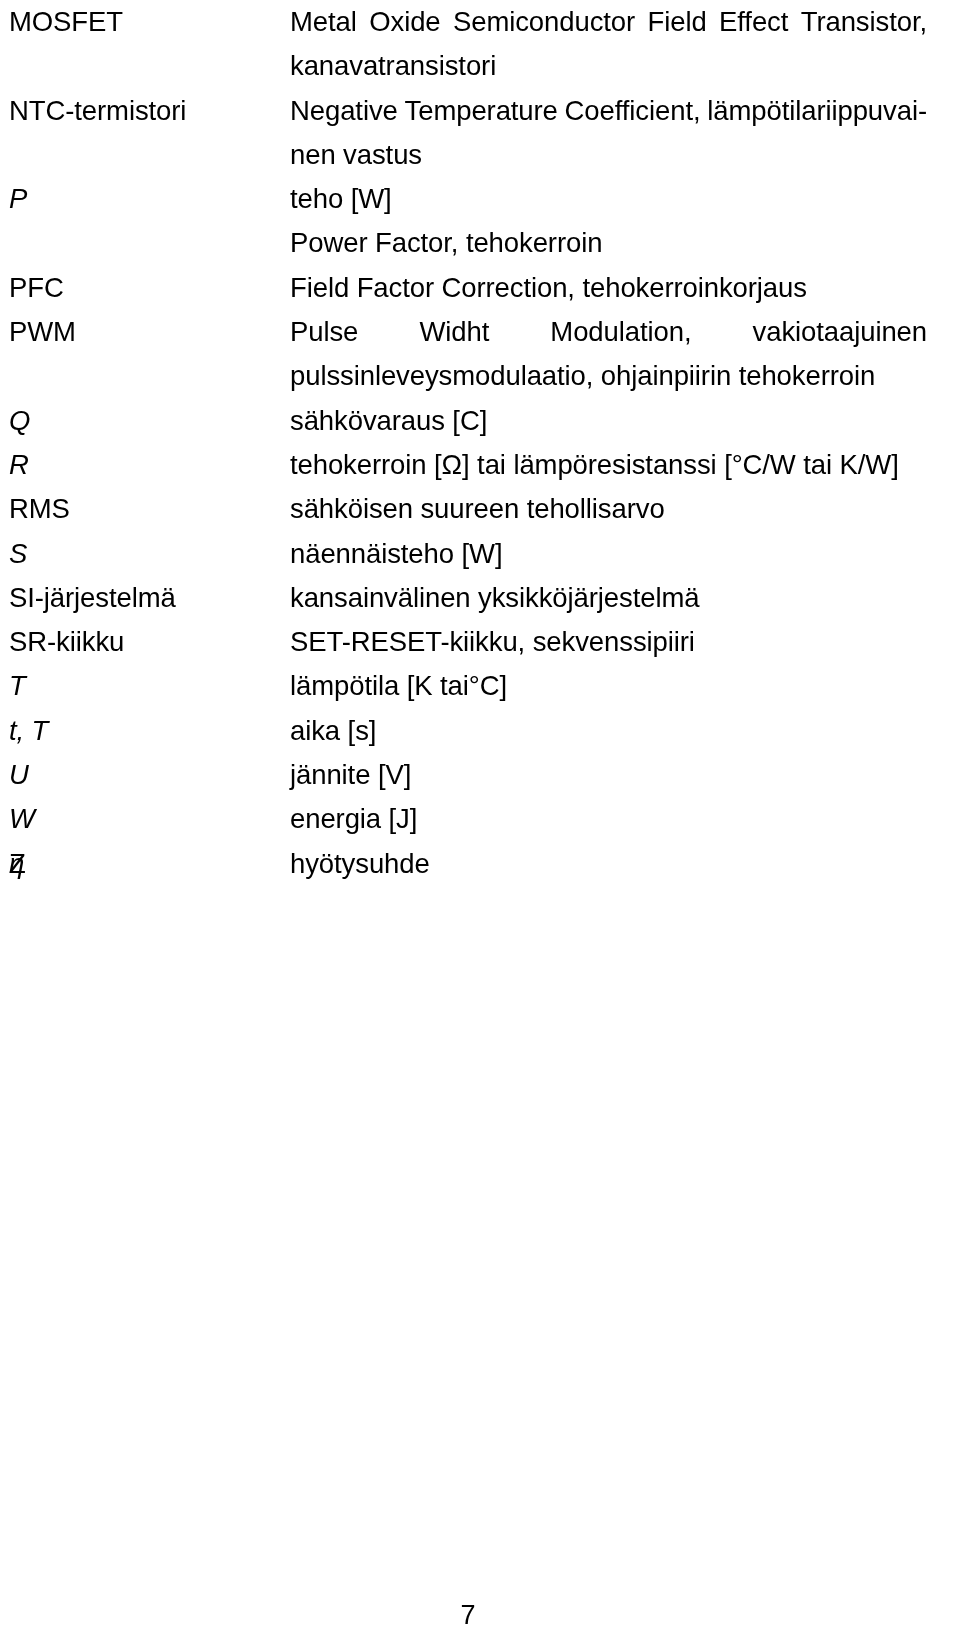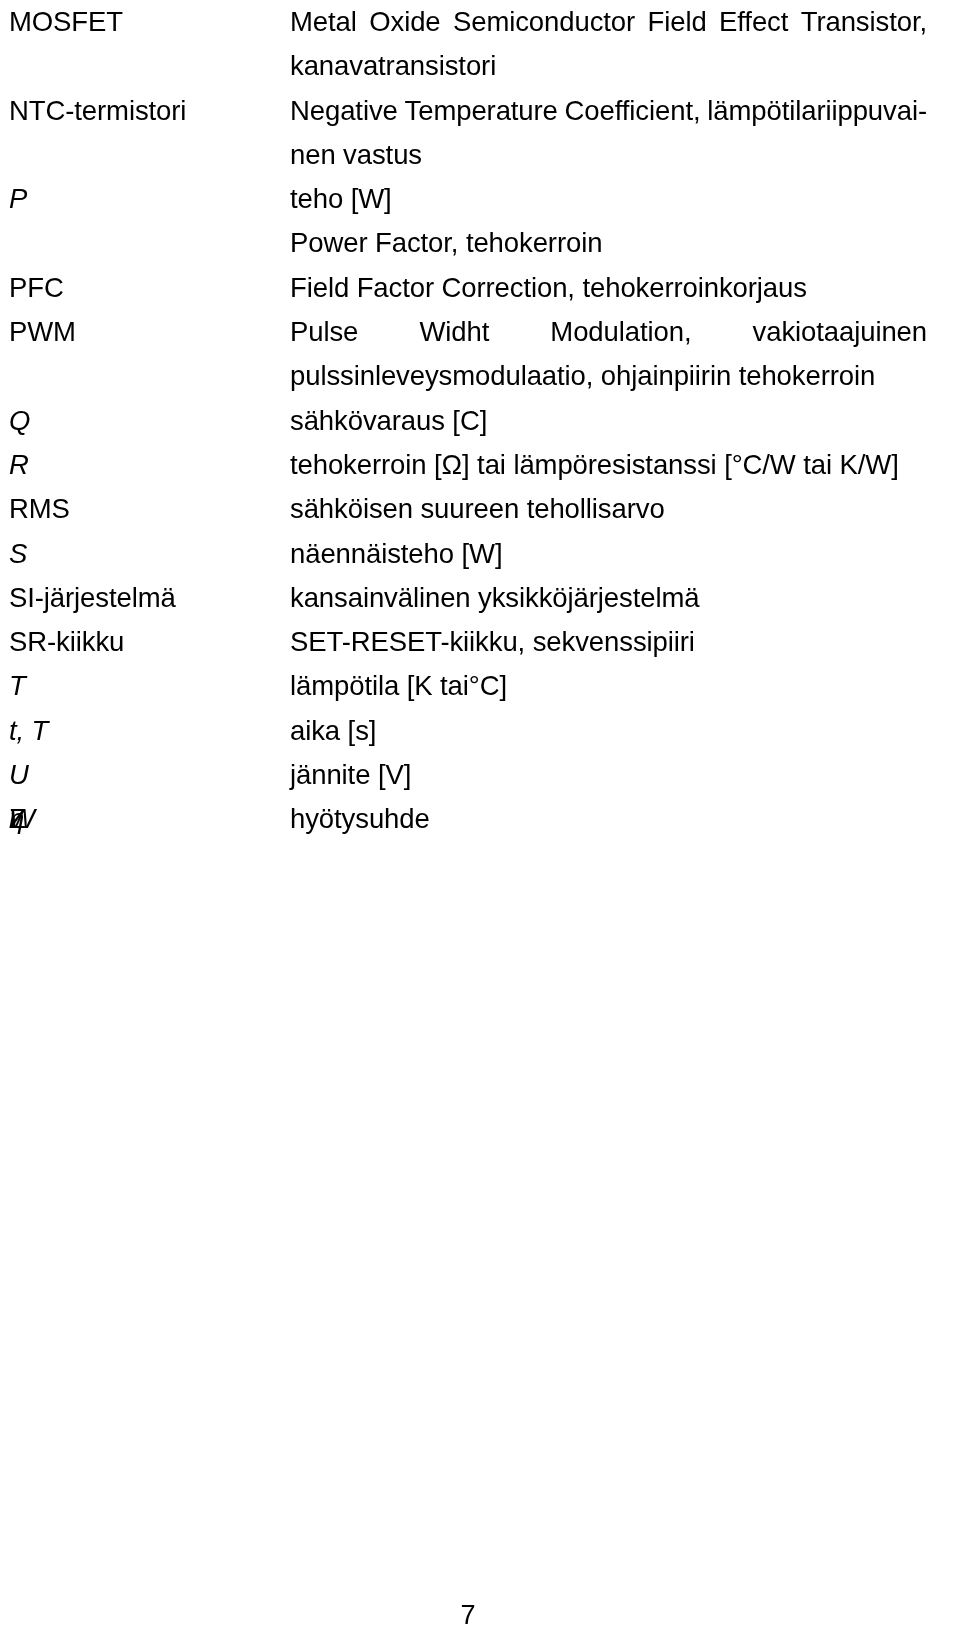--- a/index.html
+++ b/index.html
@@ -197,20 +197,23 @@
         </div>
       </div>
       <div class="gloss-row">
         <div class="term italic">U</div>
         <div class="def">
           <div class="nowrapline">jännite [V]</div>
         </div>
       </div>
       <div class="gloss-row">
         <div class="term italic">W</div>
+        <div class="def">
+          <div class="nowrapline">energia [J]</div>
+        </div>
       </div>
       <div class="gloss-row">
         <div class="term">Z</div>
       </div>
       <div class="gloss-row">
         <div class="term italic">η</div>
         <div class="def">
           <div class="nowrapline">hyötysuhde</div>
         </div>
       </div>

